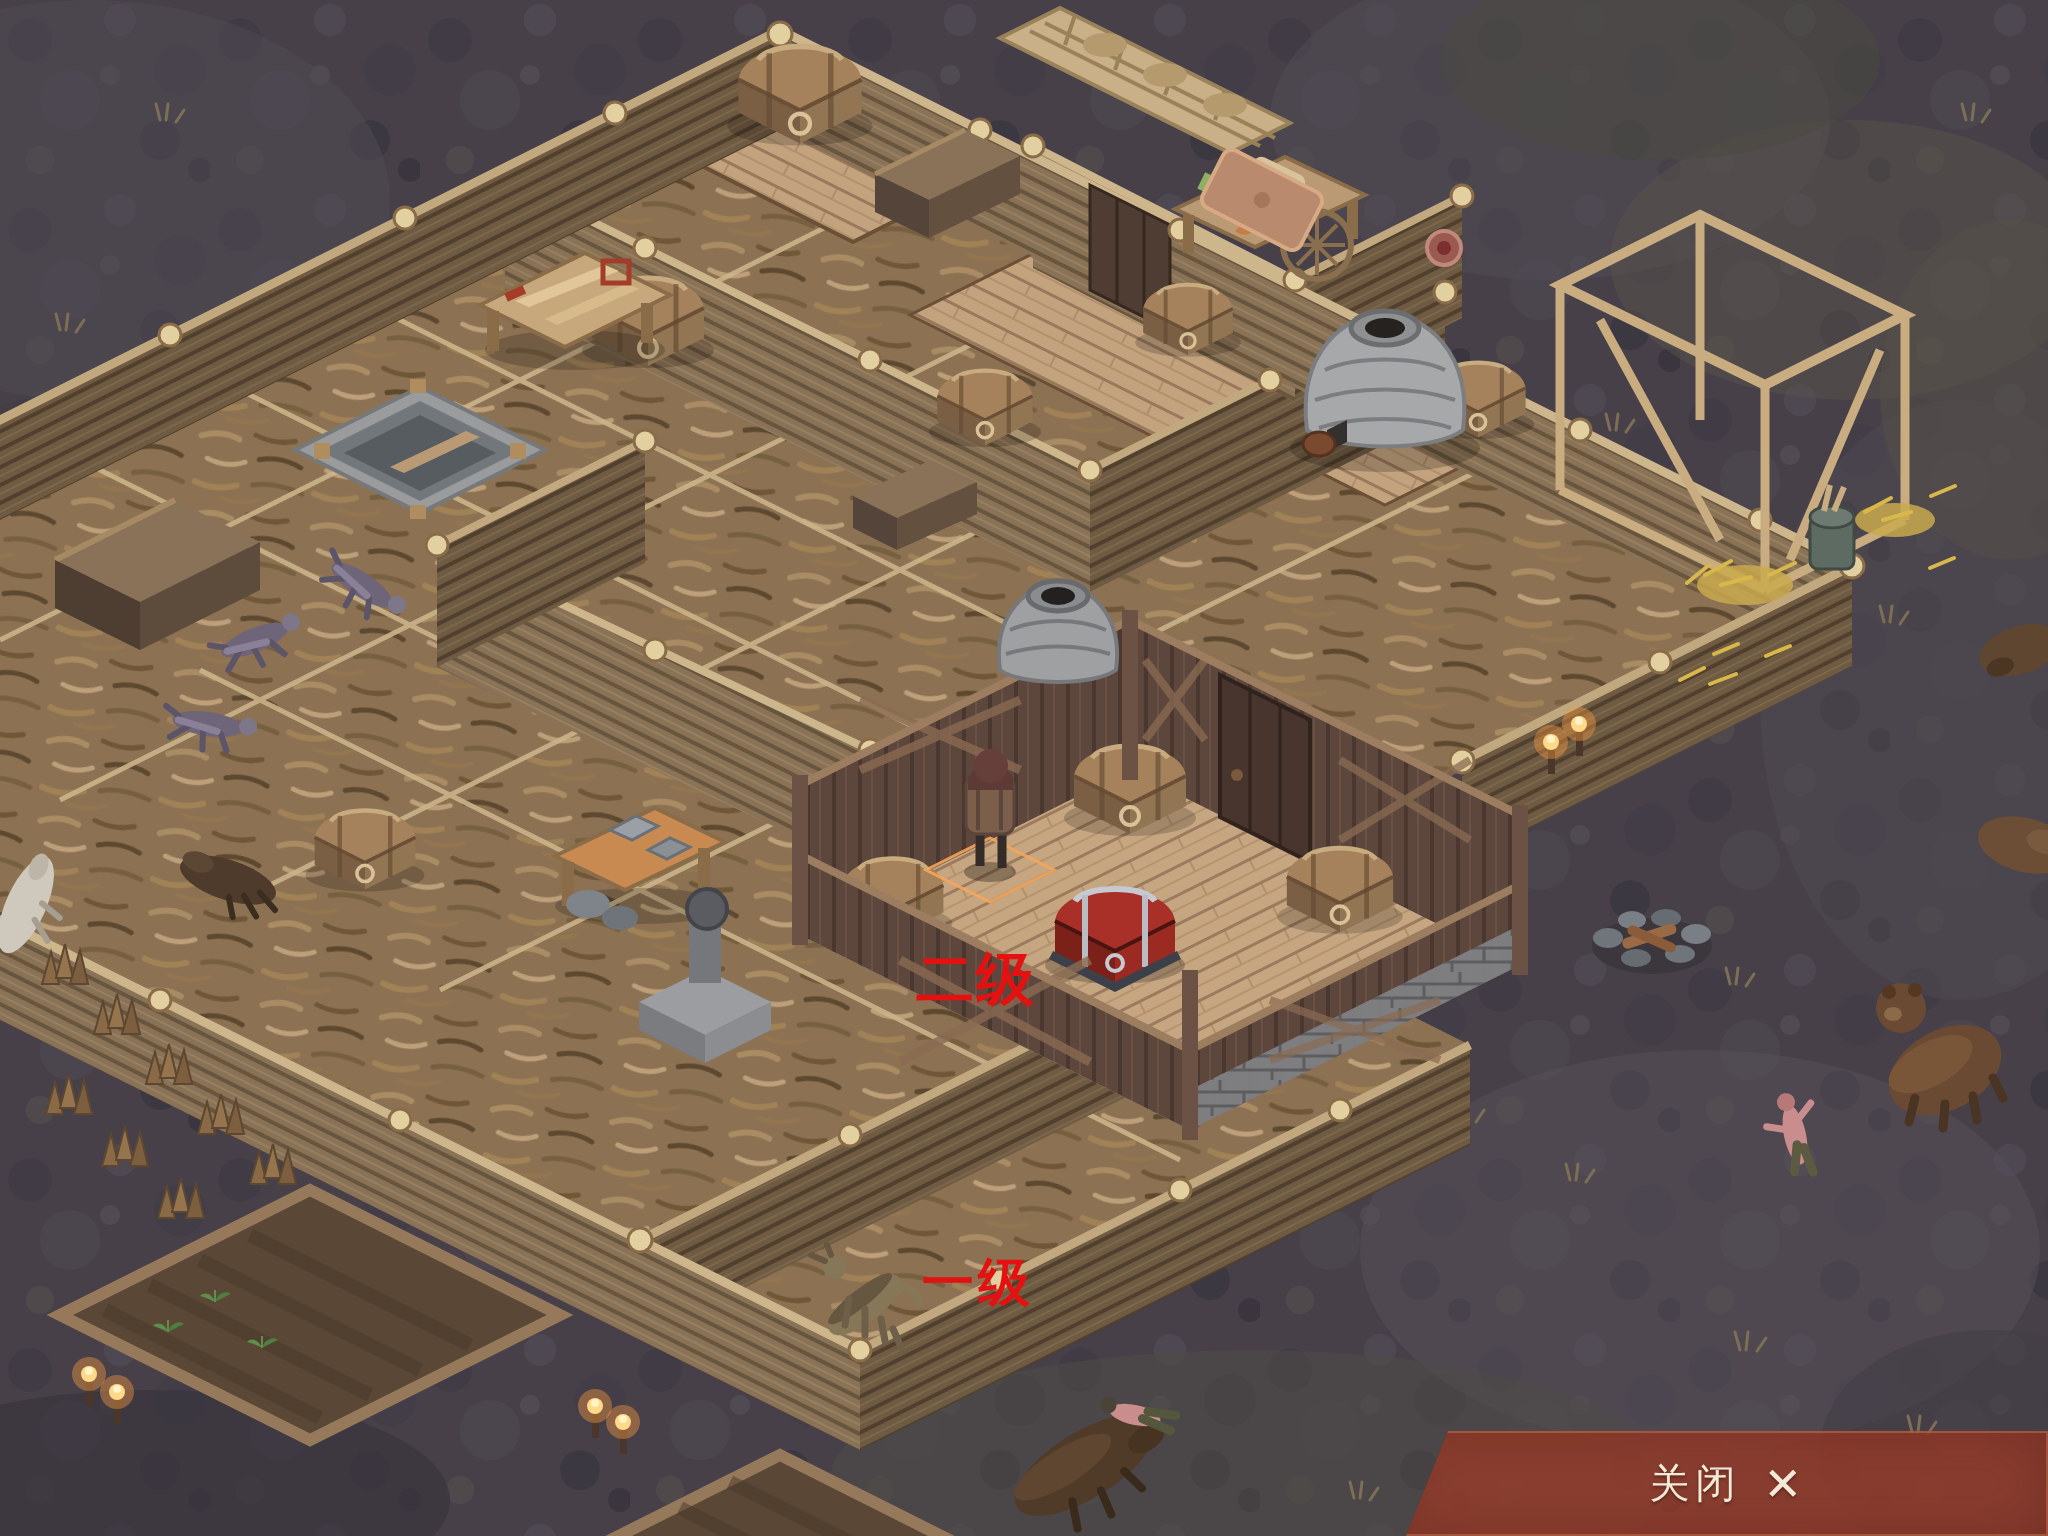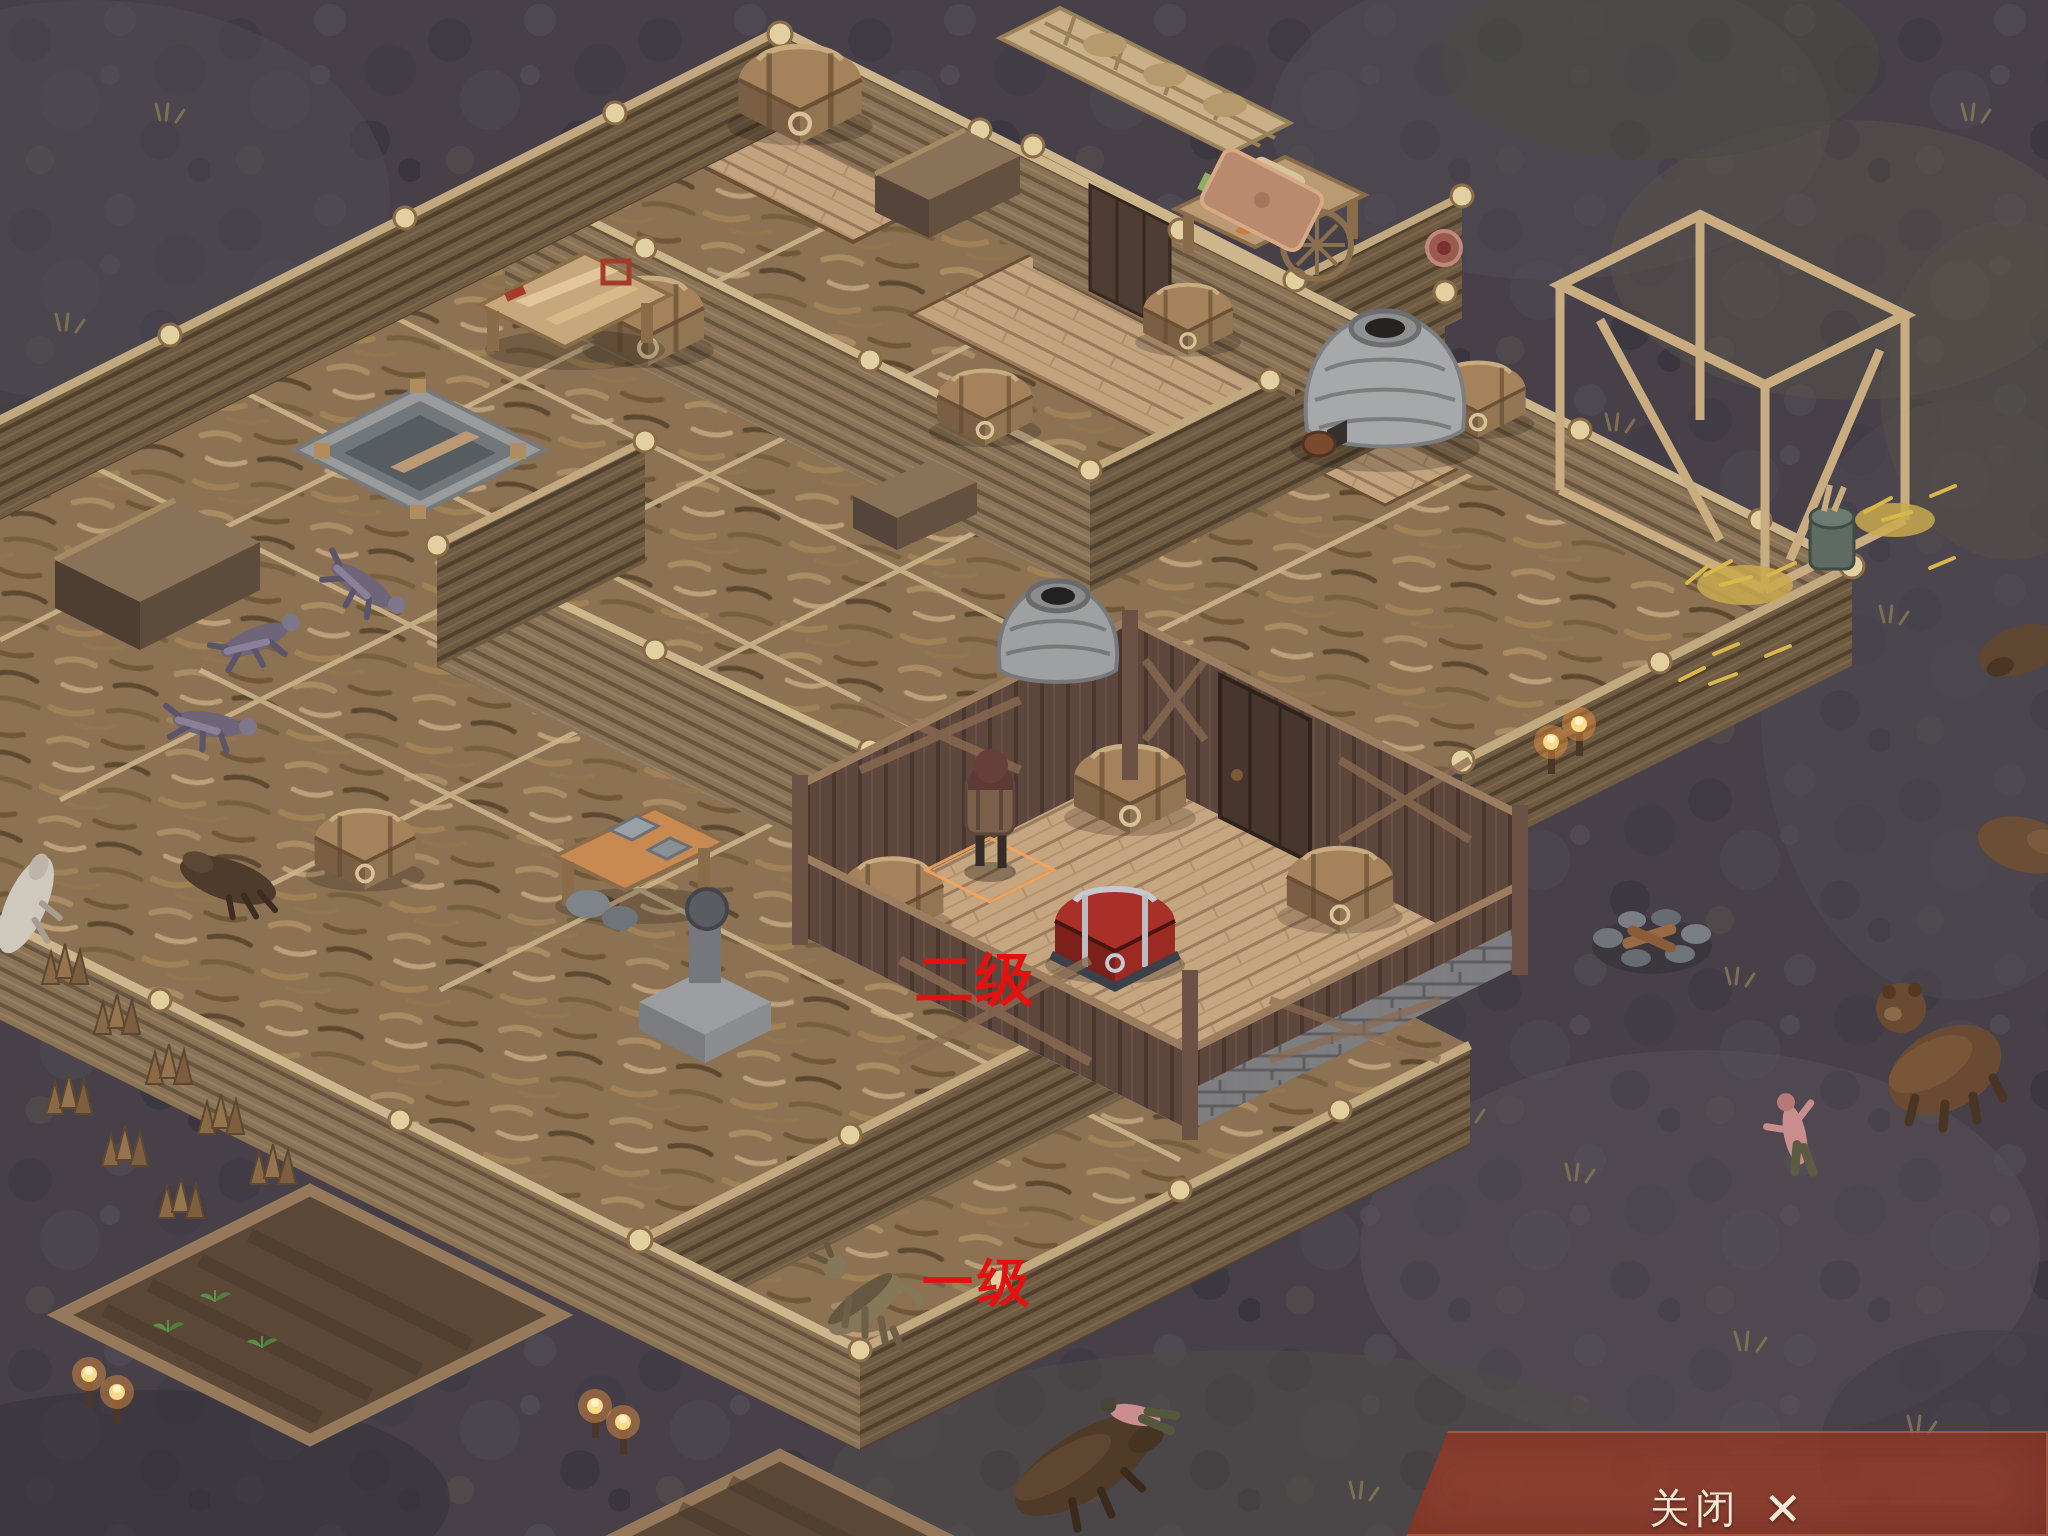--- a/index.html
+++ b/index.html
@@ -7,21 +7,21 @@
          font-family:"Liberation Sans",sans-serif;}
   .stage svg{position:absolute;left:0;top:0;}
   .anno{position:absolute;font-weight:700;color:#e51111;line-height:1;pointer-events:none;
         font-family:"Liberation Sans",sans-serif;}
   .anno-l2{left:916px;top:950px;font-size:58px;letter-spacing:2px;}
   .anno-l1{left:922px;top:1256px;font-size:52px;letter-spacing:4px;}
   .close-bar{position:absolute;left:1402px;top:1431px;width:646px;height:105px;
      background:rgba(154,61,43,.8);
      clip-path:polygon(46px 0%,100% 0%,100% 100%,4px 100%);
      box-shadow:inset 0 0 0 2px rgba(228,144,104,.35), inset 0 0 60px rgba(90,25,15,.35);
-     display:flex;align-items:flex-end;justify-content:flex-end;
+     display:flex;align-items:center;justify-content:flex-end;
      padding-right:246px;box-sizing:border-box;gap:22px;cursor:pointer;}
   .close-bar .lbl{color:#f3e9d8;font-size:40px;letter-spacing:6px;
      text-shadow:0 2px 3px rgba(60,18,8,.55);}
   .close-bar .x{color:#f3e9d8;font-size:46px;font-weight:400;
      text-shadow:0 2px 3px rgba(60,18,8,.55);}
 </style>
 </head>
 <body>
 
 <div class="stage">

